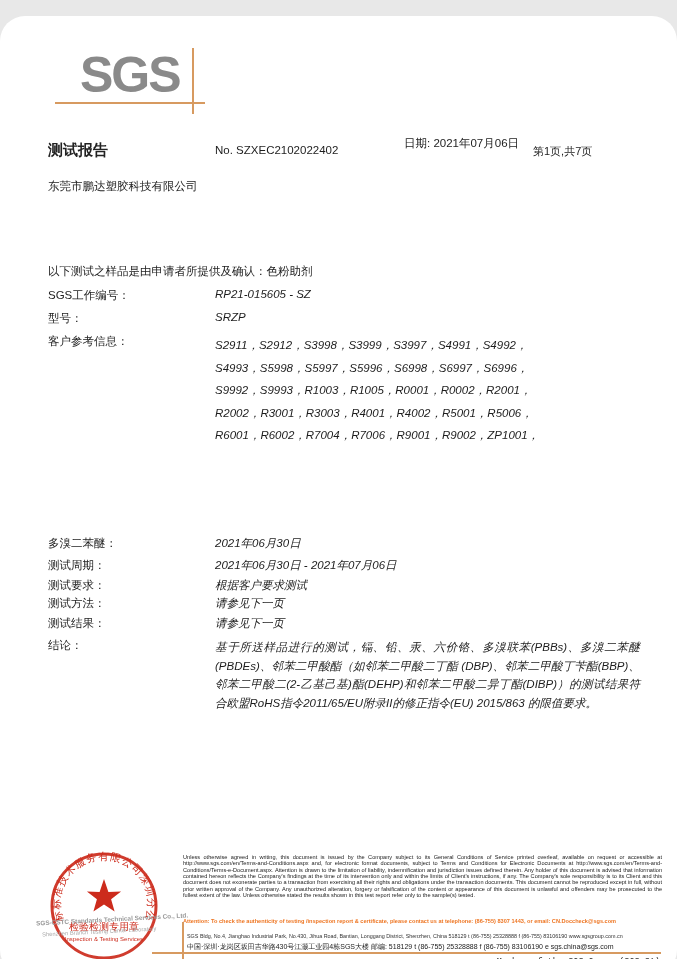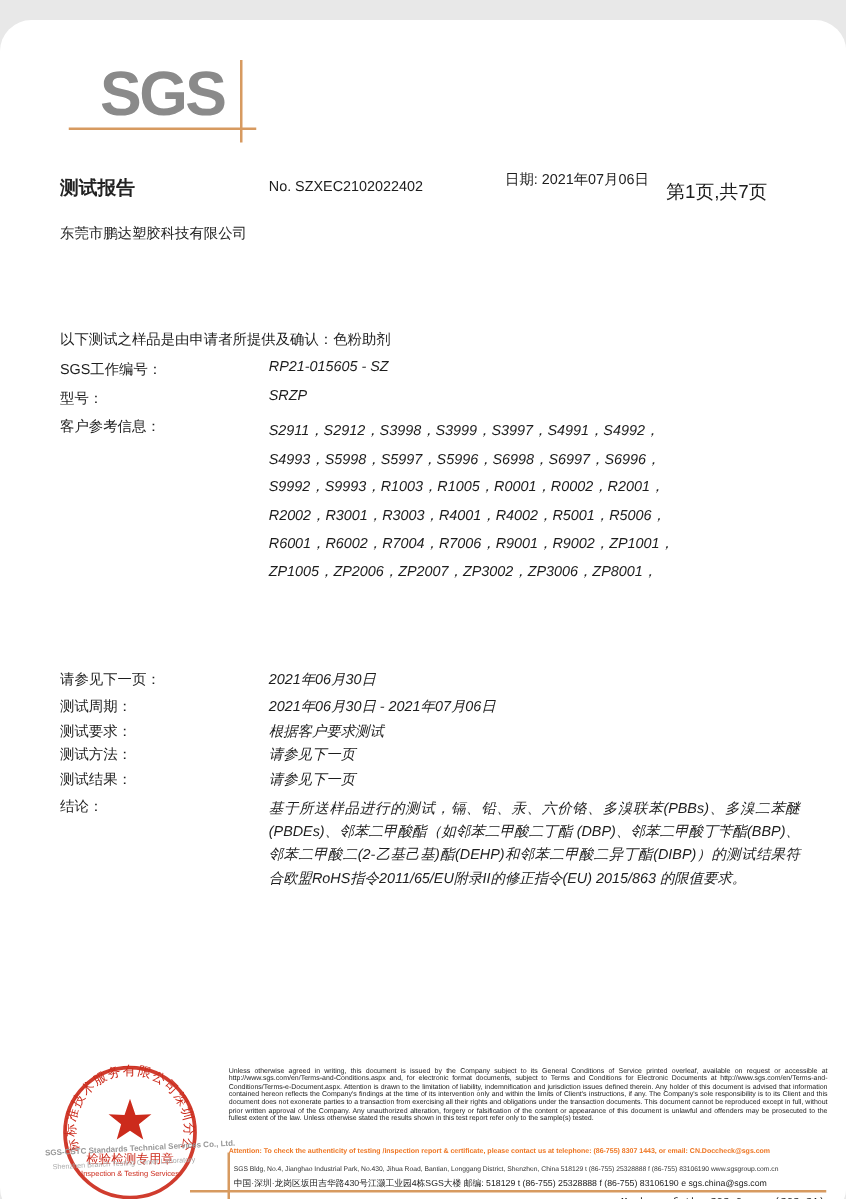--- a/index.html
+++ b/index.html
@@ -11,21 +11,21 @@
   
   .logo-text{
     position:absolute;left:80px;top:34px;font-size:50px;font-weight:bold;
     color:#8a8a8a;letter-spacing:-2px;line-height:1;
   }
   .logo-vline{position:absolute;left:192px;top:32px;width:2px;height:66px;background:#d79a60;}
   .logo-hline{position:absolute;left:55px;top:86px;width:150px;height:2px;background:#d79a60;}
   .report-title{position:absolute;left:48px;top:125px;font-size:15px;font-weight:bold;color:#222;}
   .report-no{position:absolute;left:215px;top:128px;font-size:11.5px;}
   .report-date{position:absolute;left:404px;top:120px;font-size:11.5px;}
-  .report-pagenum{position:absolute;left:533px;top:128px;font-size:15px;}
+  .report-pagenum{position:absolute;left:533px;top:128px;font-size:11px;}
   
   .applicant-company{position:absolute;left:48px;top:163px;font-size:11.5px;}
   .applicant-address{position:absolute;left:48px;top:186px;font-size:11.5px;}
   .statement{position:absolute;left:48px;top:248px;font-size:11.5px;text-align:right;}
   
   .frow{position:absolute;left:48px;font-size:11.5px;}
   .flabel{position:absolute;left:0;top:0;width:160px;}
   .fvalue{position:absolute;left:167px;top:0;width:430px;white-space:nowrap;font-style:italic;}
   .fvalue.multi div{line-height:22.6px;white-space:nowrap;}
   .fvalue.para{white-space:normal;width:425px;line-height:18.5px;text-align:justify;}
@@ -83,26 +83,25 @@
   </div>
 
   <div class="frow" style="top:318px">
     <div class="flabel">客户参考信息：</div>
     <div class="fvalue multi">
       <div>S2911，S2912，S3998，S3999，S3997，S4991，S4992，</div>
       <div>S4993，S5998，S5997，S5996，S6998，S6997，S6996，</div>
       <div>S9992，S9993，R1003，R1005，R0001，R0002，R2001，</div>
       <div>R2002，R3001，R3003，R4001，R4002，R5001，R5006，</div>
       <div>R6001，R6002，R7004，R7006，R9001，R9002，ZP1001，</div>
-      <div>ZP1005，ZP2006，ZP2007，ZP3002，ZP3006，ZP8001，</div>
     </div>
   </div>
 
   <div class="frow" style="top:520px">
-    <div class="flabel">请参见下一页：</div>
+    <div class="flabel">多溴二苯醚：</div>
     <div class="fvalue">2021年06月30日</div>
   </div>
 
   <div class="frow" style="top:542px">
     <div class="flabel">测试周期：</div>
     <div class="fvalue">2021年06月30日 - 2021年07月06日</div>
   </div>
 
   <div class="frow" style="top:562px">
     <div class="flabel">测试要求：</div>

